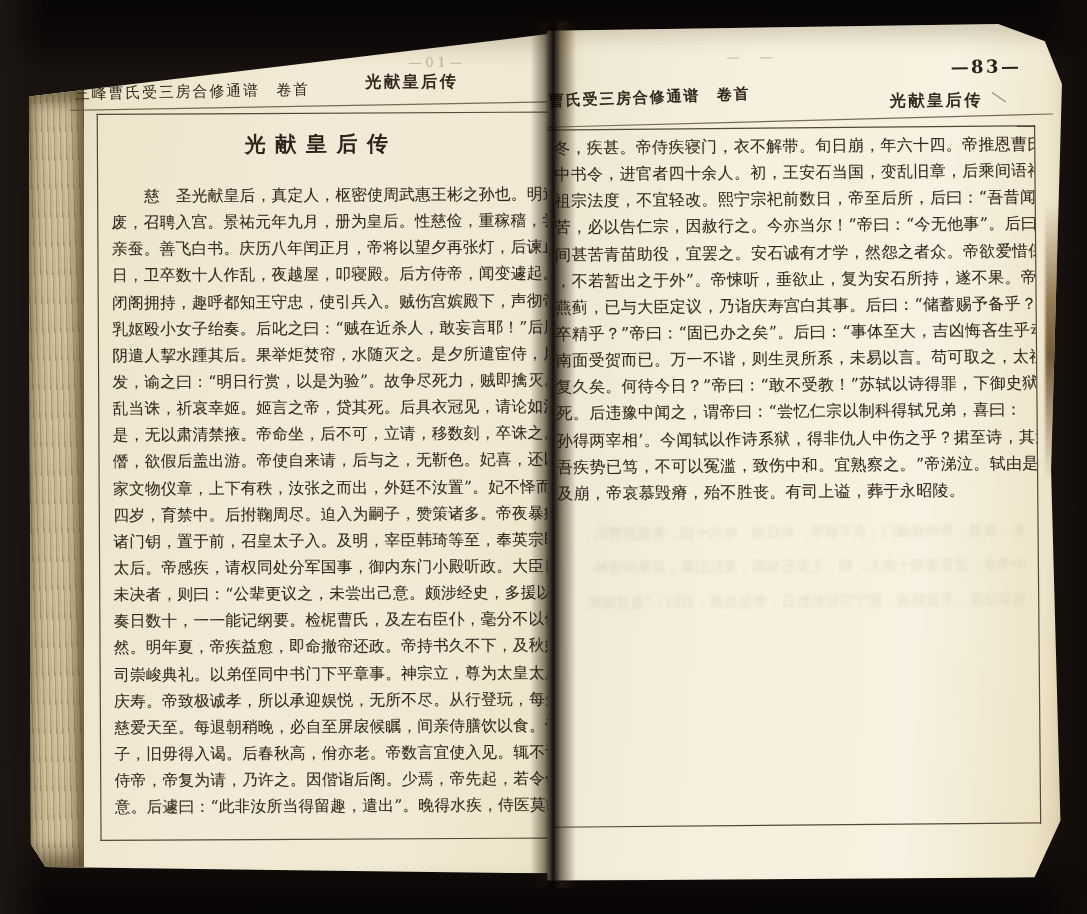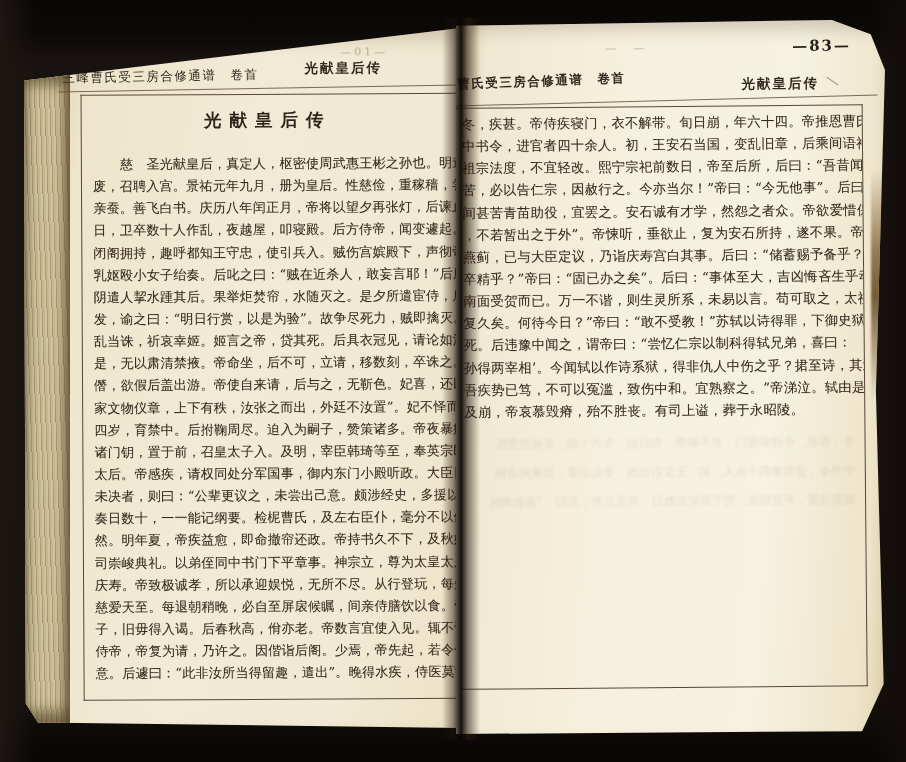--- a/index.html
+++ b/index.html
@@ -46,21 +46,21 @@
 
   
   .page-right{position:absolute;left:456px;top:20px;width:432px;height:714px;z-index:2;
     background:linear-gradient(94deg,#d6c8a6 0%,#efe8d3 7%,#f6f0de 38%,#f6f1e0 72%,#eee4c9 93%,#e0d2ae 100%);
     clip-path:polygon(0 .8%,87% 0,96% 2%,99.3% 7%,97.2% 52%,99% 93%,94% 99.6%,0 100%);
     box-shadow:inset 0 10px 16px rgba(90,70,40,.22);}
   .deckle{position:absolute;right:2px;top:150px;width:15px;height:230px;
     background:linear-gradient(180deg,rgba(122,90,46,0) 0%,rgba(122,90,46,.75) 35%,rgba(96,68,30,.85) 55%,rgba(122,90,46,0) 100%);
     filter:blur(1px);}
   .pr-inner{position:absolute;left:0;top:0;width:100%;height:100%;transform:rotate(-.5deg);}
-  .pn-right{left:339px;top:18px;}
+  .pn-right{left:339px;top:28px;}
   .ghost-right{left:152px;top:20px;}
   .rh-rl{left:4px;top:52px;font-weight:bold;transform:rotate(-1.6deg);}
   .rh-rr{left:288px;top:56px;font-size:13.5px;font-weight:bold;letter-spacing:2px;}
   .rule-right{left:0;top:80px;width:424px;transform:rotate(-1deg);}
   .box-right{left:2px;top:86px;width:406px;height:580px;border-left:none;overflow:hidden;}
   .bt-right{top:5px;font-size:13.3px;letter-spacing:.3px;left:6px;}
   .bleed{position:absolute;left:30px;right:10px;top:322px;height:86px;overflow:hidden;
     transform:scaleX(-1);opacity:.10;filter:blur(1.1px);color:#4a3c28;font-size:12px;}
   .bleed .line{height:29px;line-height:29px;}
   .crease{position:absolute;left:372px;top:62px;width:14px;height:1px;background:#5a4b38;transform:rotate(35deg);opacity:.6;}

